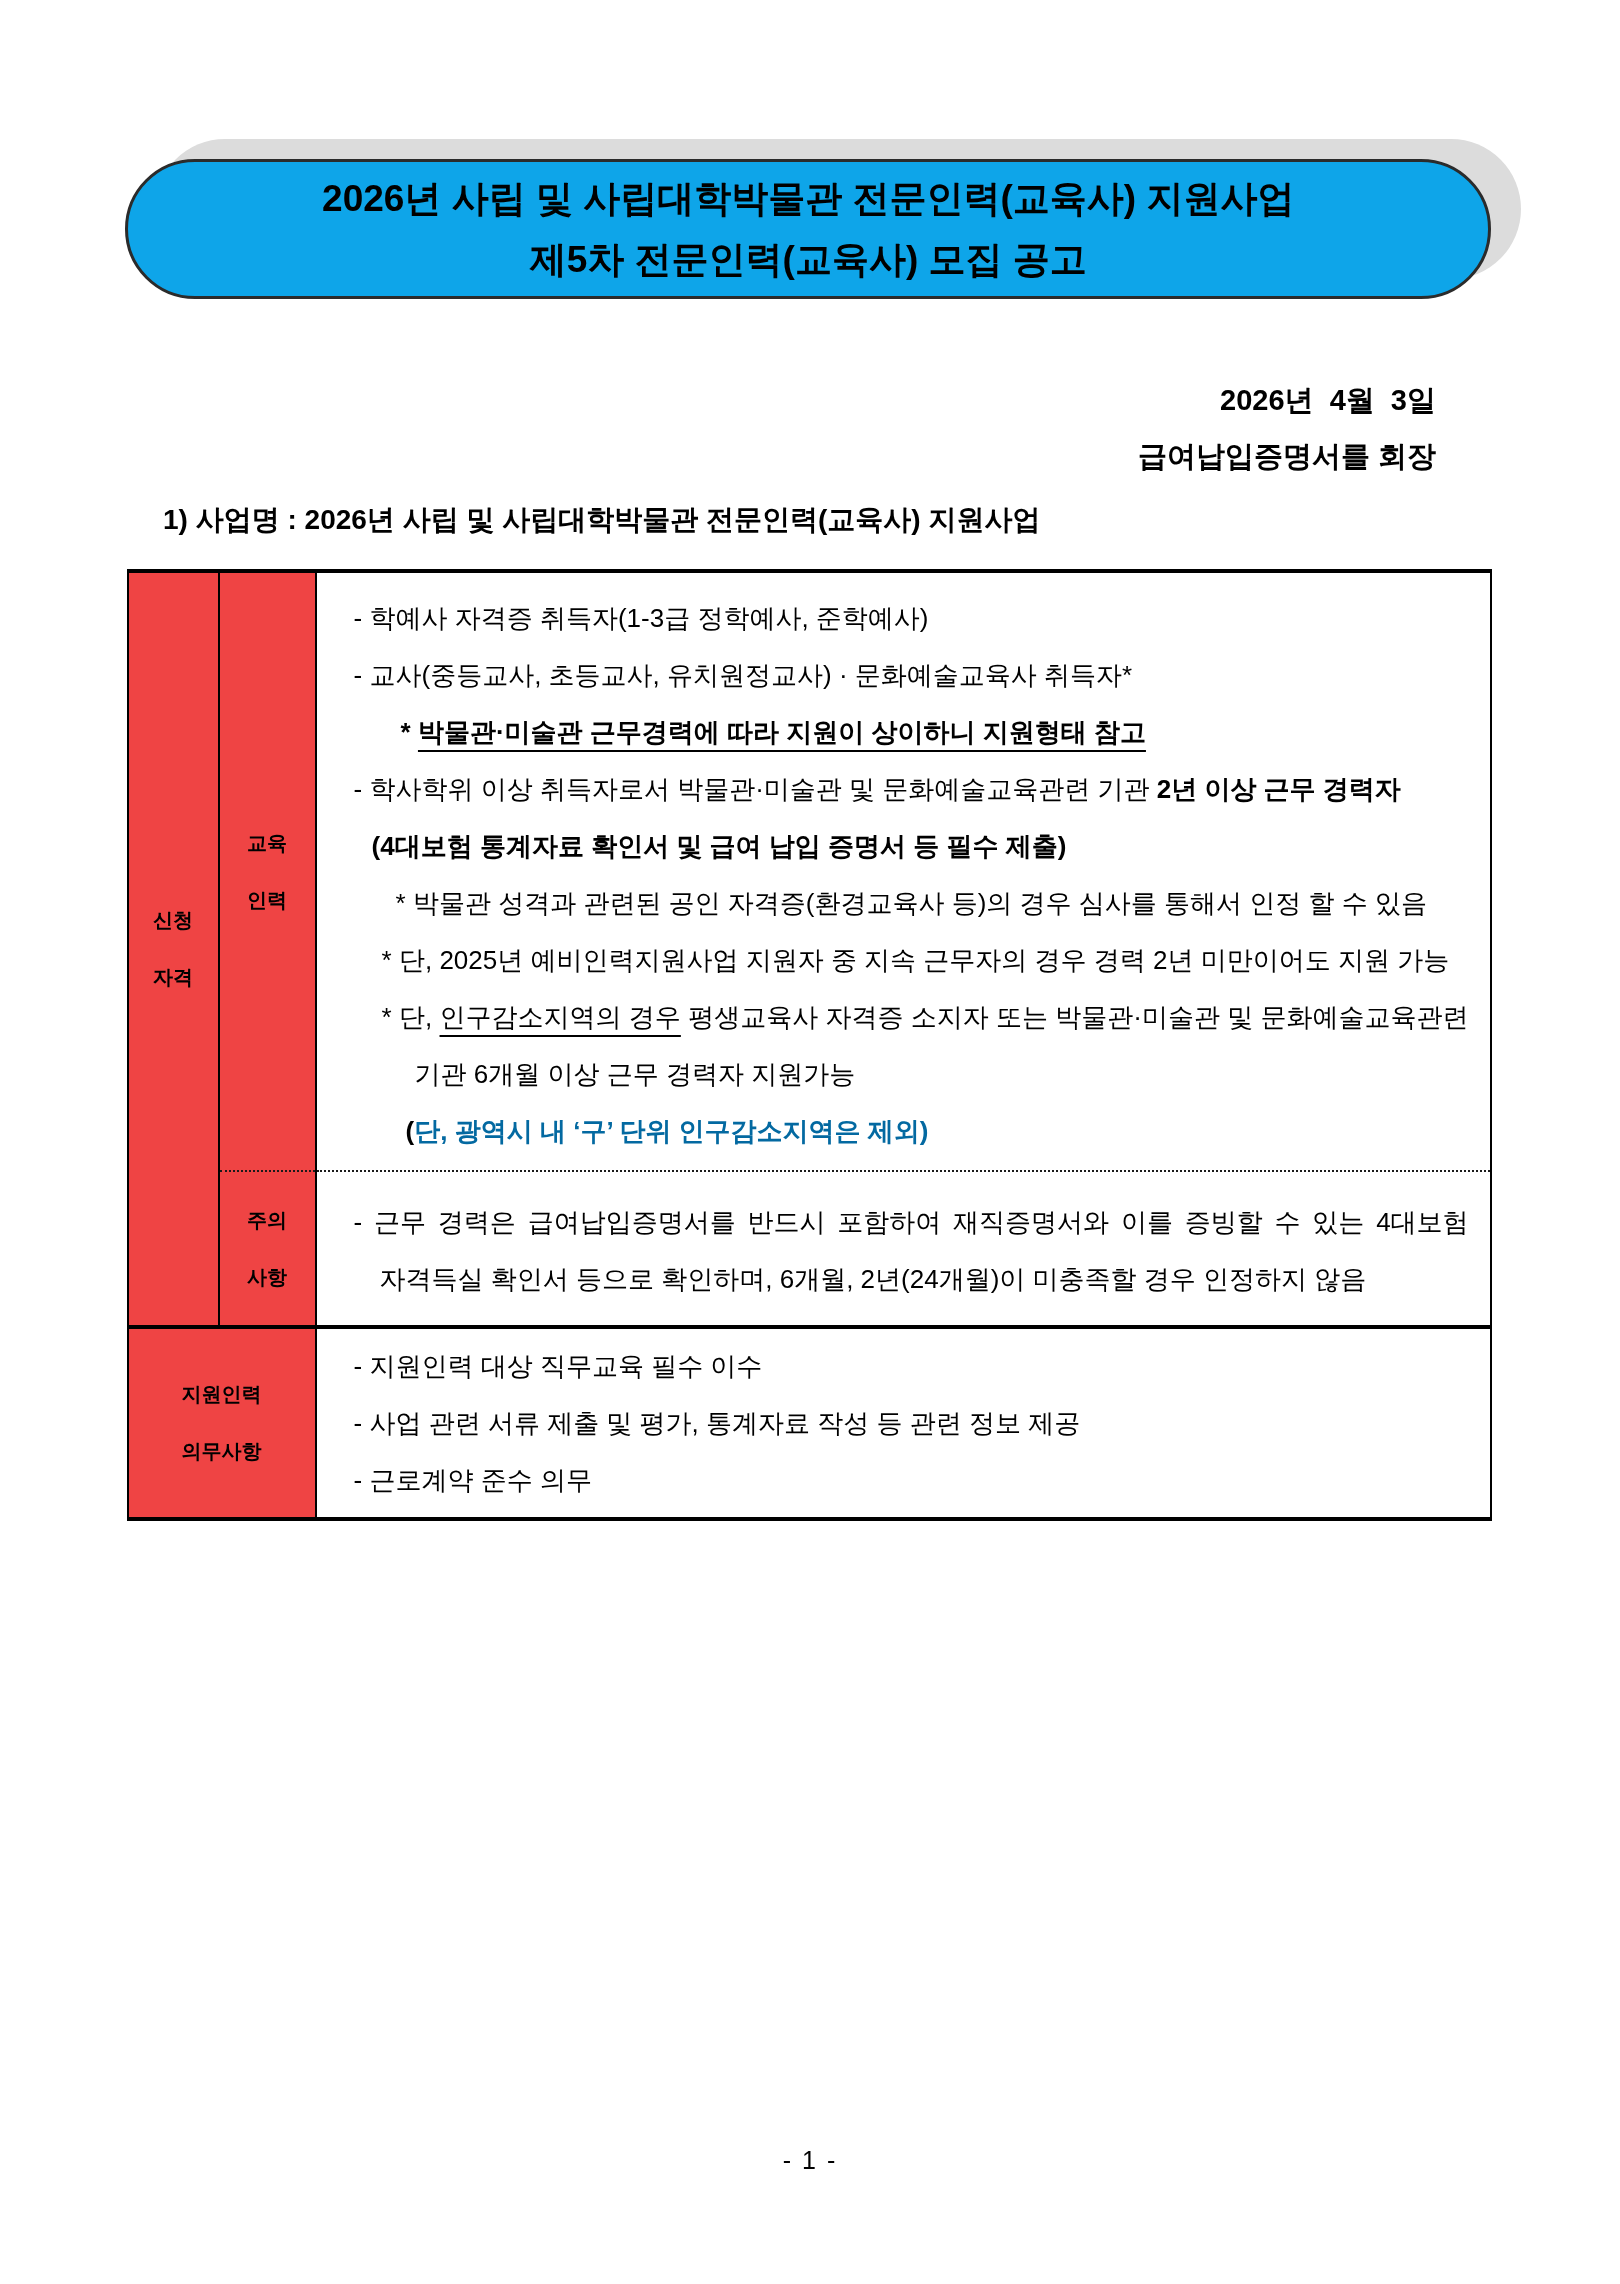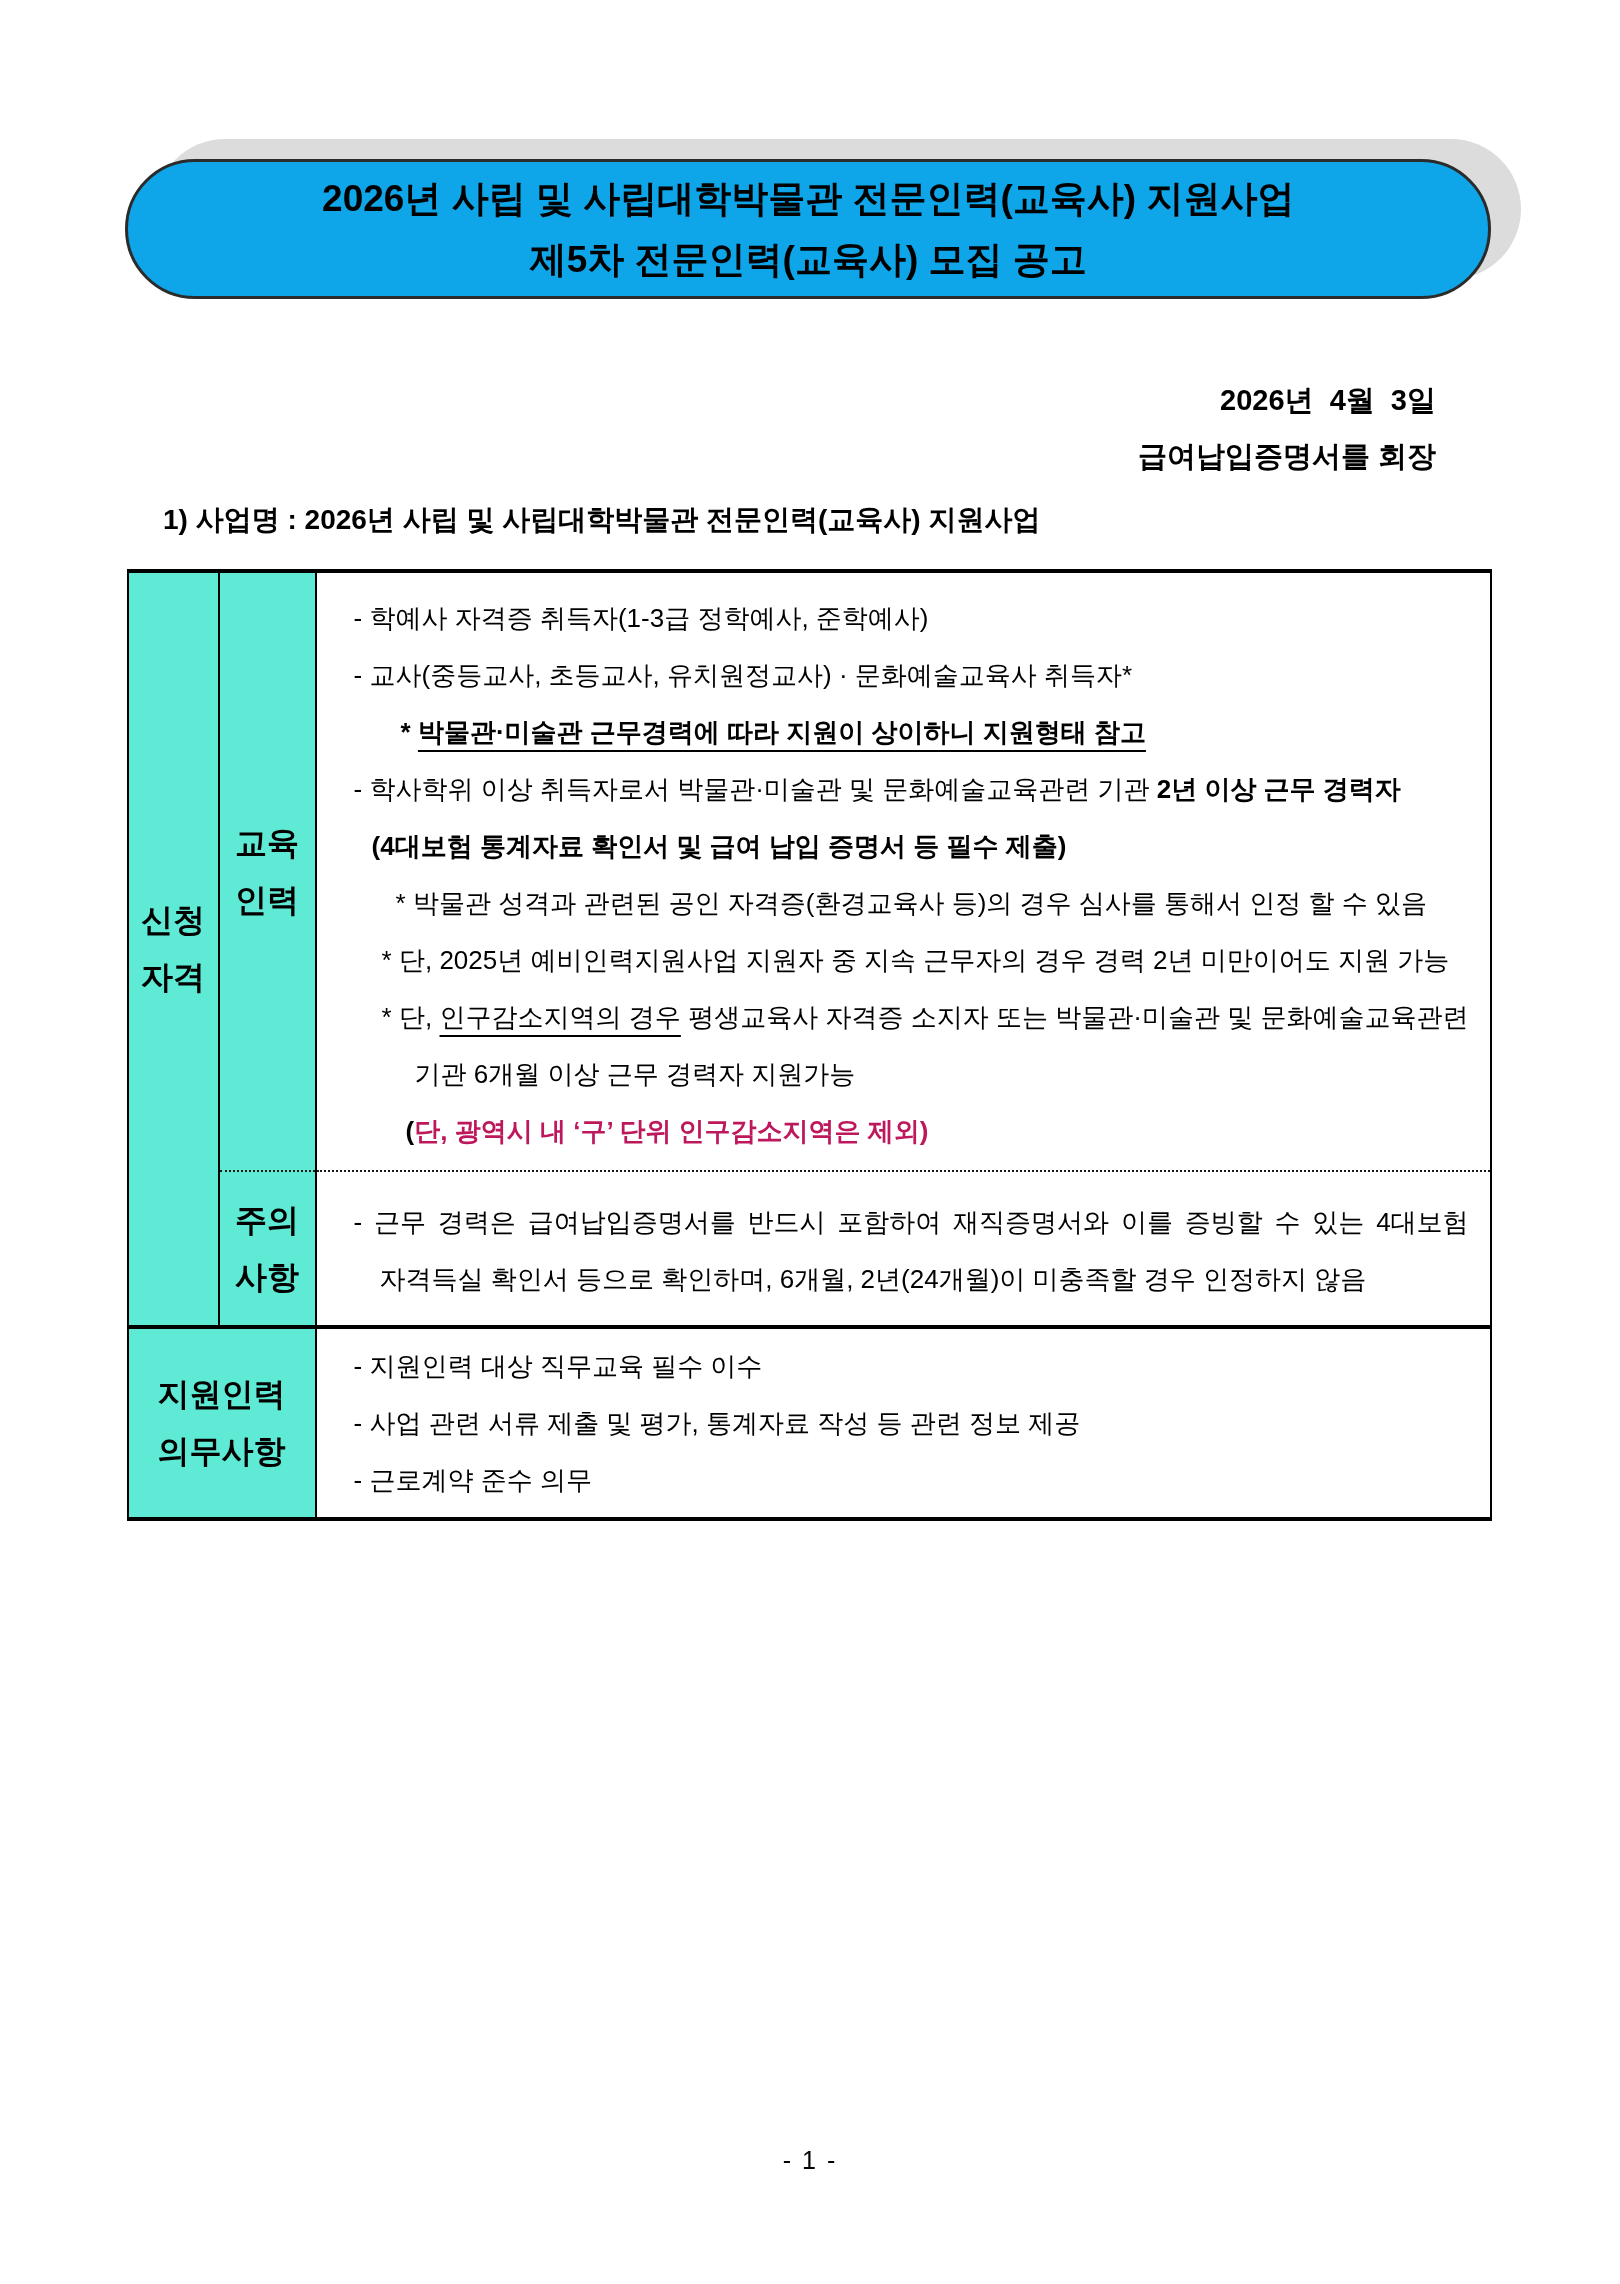--- a/index.html
+++ b/index.html
@@ -62,22 +62,22 @@
     width: 1365px;
     border: 2px solid #000;
     border-top: 4.6px solid #000;
     border-bottom: 4.6px solid #000;
   }
   table.elig td { border-left: 2px solid #000; vertical-align: middle; }
   tr.tr-caution td { border-top: 2px dotted #1a1a1a; }
   tr.tr-duty td    { border-top: 4.6px solid #000; }
 
   .label-cell {
-    background: #5eead4;
-    text-align: center; font-weight: 700; font-size: 32px;
+    background: #ef4444;
+    text-align: center; font-weight: 700; font-size: 20px;
   }
   .label-cell span { display: block; line-height: 57px; }
 
   .content-cell {
     background: #fff;
     font-size: 26px; line-height: 57px;
     text-align: justify; word-break: keep-all; overflow-wrap: break-word;
   }
   .cell-edu     { padding: 17px 21px 10.4px 21px; }
   .cell-caution { padding: 22px 21px 17px 21px; }
@@ -88,21 +88,21 @@
   .p-sub1   { padding-left: 63px; }                       
   .p-paren1 { padding-left: 34px; }                       
   .p-star2  { padding-left: 91px; text-indent: -33px; }  
   .p-star3  { padding-left: 77px; text-indent: -33px; }  
   .p-paren2 { padding-left: 68px; }                      
 
   .bold-line { font-weight: 700; }
   .u  { text-decoration: underline; text-decoration-thickness: 2px; text-underline-offset: 8.5px; }
   .bu { font-weight: 700; text-decoration-thickness: 2px; text-underline-offset: 8.5px; }
   .deco-dark { text-decoration-color: #111; }
-  .blue-text { color: #be185d; }
+  .blue-text { color: #0369a1; }
 
   
   .footer {
     position: absolute; left: 0; right: 0; top: 2146px;
     text-align: center; font-size: 25px; letter-spacing: 2px;
     color: #000;
   }
 </style>
 </head>
 <body>

